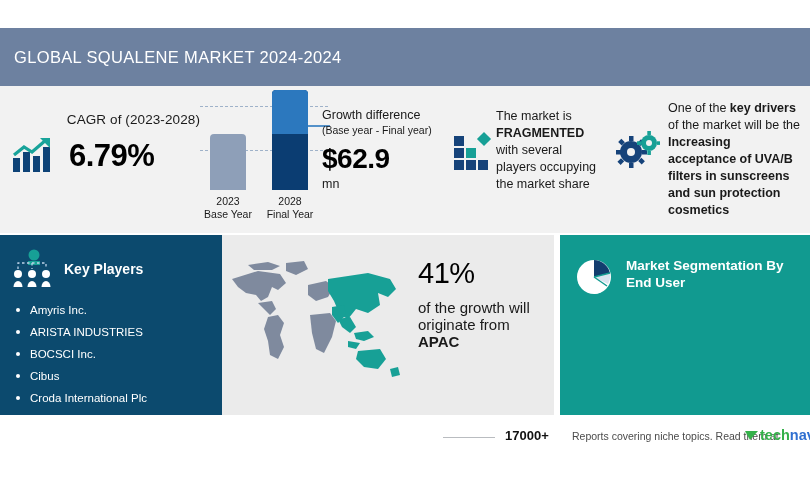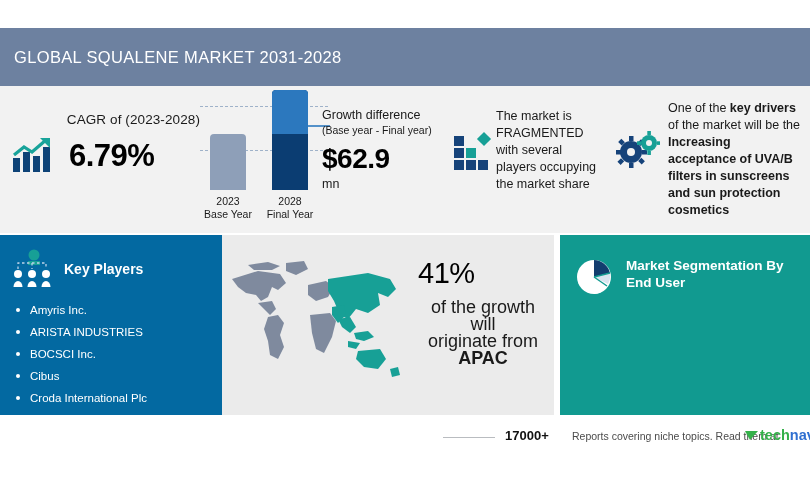--- a/index.html
+++ b/index.html
@@ -54,52 +54,52 @@
   .growth-t1{font-size:12.5px;color:#1a1a1a;line-height:15px;}
   .growth-t2{font-size:10.5px;color:#1a1a1a;line-height:14px;}
   .growth-val{font-size:28px;font-weight:bold;color:#000;margin-top:6px;letter-spacing:-.5px;}
   .growth-unit{font-size:12.5px;color:#1a1a1a;margin-top:2px;}
   .arrow{position:absolute;left:300px;top:35px;width:30px;height:10px;}
 
   
   .frag{position:absolute;left:452px;top:22px;width:160px;display:flex;gap:2px;}
   .frag-icon{width:42px;height:40px;flex:none;margin-top:22px;}
   .frag-text{font-size:12.5px;color:#1a1a1a;line-height:17px;}
-  .frag-text b{font-weight:normal;}
+  .frag-text b{font-weight:bold;}
 
   
   .drivers{position:absolute;left:616px;top:14px;width:210px;display:flex;gap:8px;}
   .drv-icon{width:44px;height:40px;flex:none;margin-top:30px;}
   .drv-text{font-size:12.5px;color:#1a1a1a;line-height:17px;white-space:nowrap;}
   .drv-text b{font-weight:bold;}
 
   
   .midrow{position:absolute;left:0;top:235px;width:810px;height:180px;}
 
   .players{
-    position:absolute;left:0;top:0;width:222px;height:180px;background:#0369a1;
+    position:absolute;left:0;top:0;width:222px;height:180px;background:#0c4a6e;
   }
   .players-head{display:flex;align-items:center;padding:14px 0 0 10px;}
   .players-icon{width:44px;height:40px;flex:none;}
   .players-title{color:#ffffff;font-size:14px;font-weight:bold;margin-left:10px;}
   .players-list{list-style:none;margin:10px 0 0 0;padding:0 0 0 16px;}
   .players-list li{
     color:#ffffff;font-size:11.5px;line-height:22px;position:relative;padding-left:14px;white-space:nowrap;
   }
   .players-list li::before{
     content:"";position:absolute;left:0;top:9px;width:4px;height:4px;border-radius:50%;background:#ffffff;
   }
 
   .mapzone{
     position:absolute;left:222px;top:0;width:332px;height:180px;background:#ebebeb;
   }
   .worldmap{position:absolute;left:6px;top:22px;}
   .apac{position:absolute;left:196px;top:22px;width:130px;}
   .apac-val{font-size:29px;font-weight:normal;color:#000;letter-spacing:-.5px;}
-  .apac-txt{font-size:18px;color:#1a1a1a;line-height:17px;margin-top:9px;text-align:center;}
+  .apac-txt{font-size:15px;color:#1a1a1a;line-height:17px;margin-top:9px;}
   .apac-txt b{font-weight:bold;}
 
   .segment{
     position:absolute;left:560px;top:0;width:250px;height:180px;background:#119a90;
   }
   .seg-head{display:flex;align-items:flex-start;padding:22px 0 0 14px;}
   .seg-icon{width:40px;height:40px;flex:none;}
   .seg-title{color:#ffffff;font-size:13.5px;font-weight:bold;line-height:17px;margin-left:12px;}
   .seg-list{list-style:none;margin:12px 0 0 0;padding:0 0 0 44px;}
   .seg-list li{
@@ -119,21 +119,21 @@
   .logo-txt{font-size:14.5px;font-weight:bold;margin-left:2px;white-space:nowrap;}
   .logo-txt .g{color:#35b14a;}
   .logo-txt .b{color:#2f6fd0;}
 </style>
 </head>
 <body>
 
 <div class="page">
 
   <div class="header">
-    <div class="header-title">GLOBAL SQUALENE MARKET 2031-2028</div>
+    <div class="header-title">GLOBAL SQUALENE MARKET 2024-2024</div>
   </div>
 
   <div class="topstrip">
 
     <div class="cagr">
       <div class="cagr-label">CAGR of (2023-2028)</div>
       <div class="cagr-row">
         <span class="cagr-icon">
           <svg viewBox="0 0 46 40" width="46" height="40">
             <rect x="3" y="22" width="7" height="14" fill="#0e4377"></rect>

